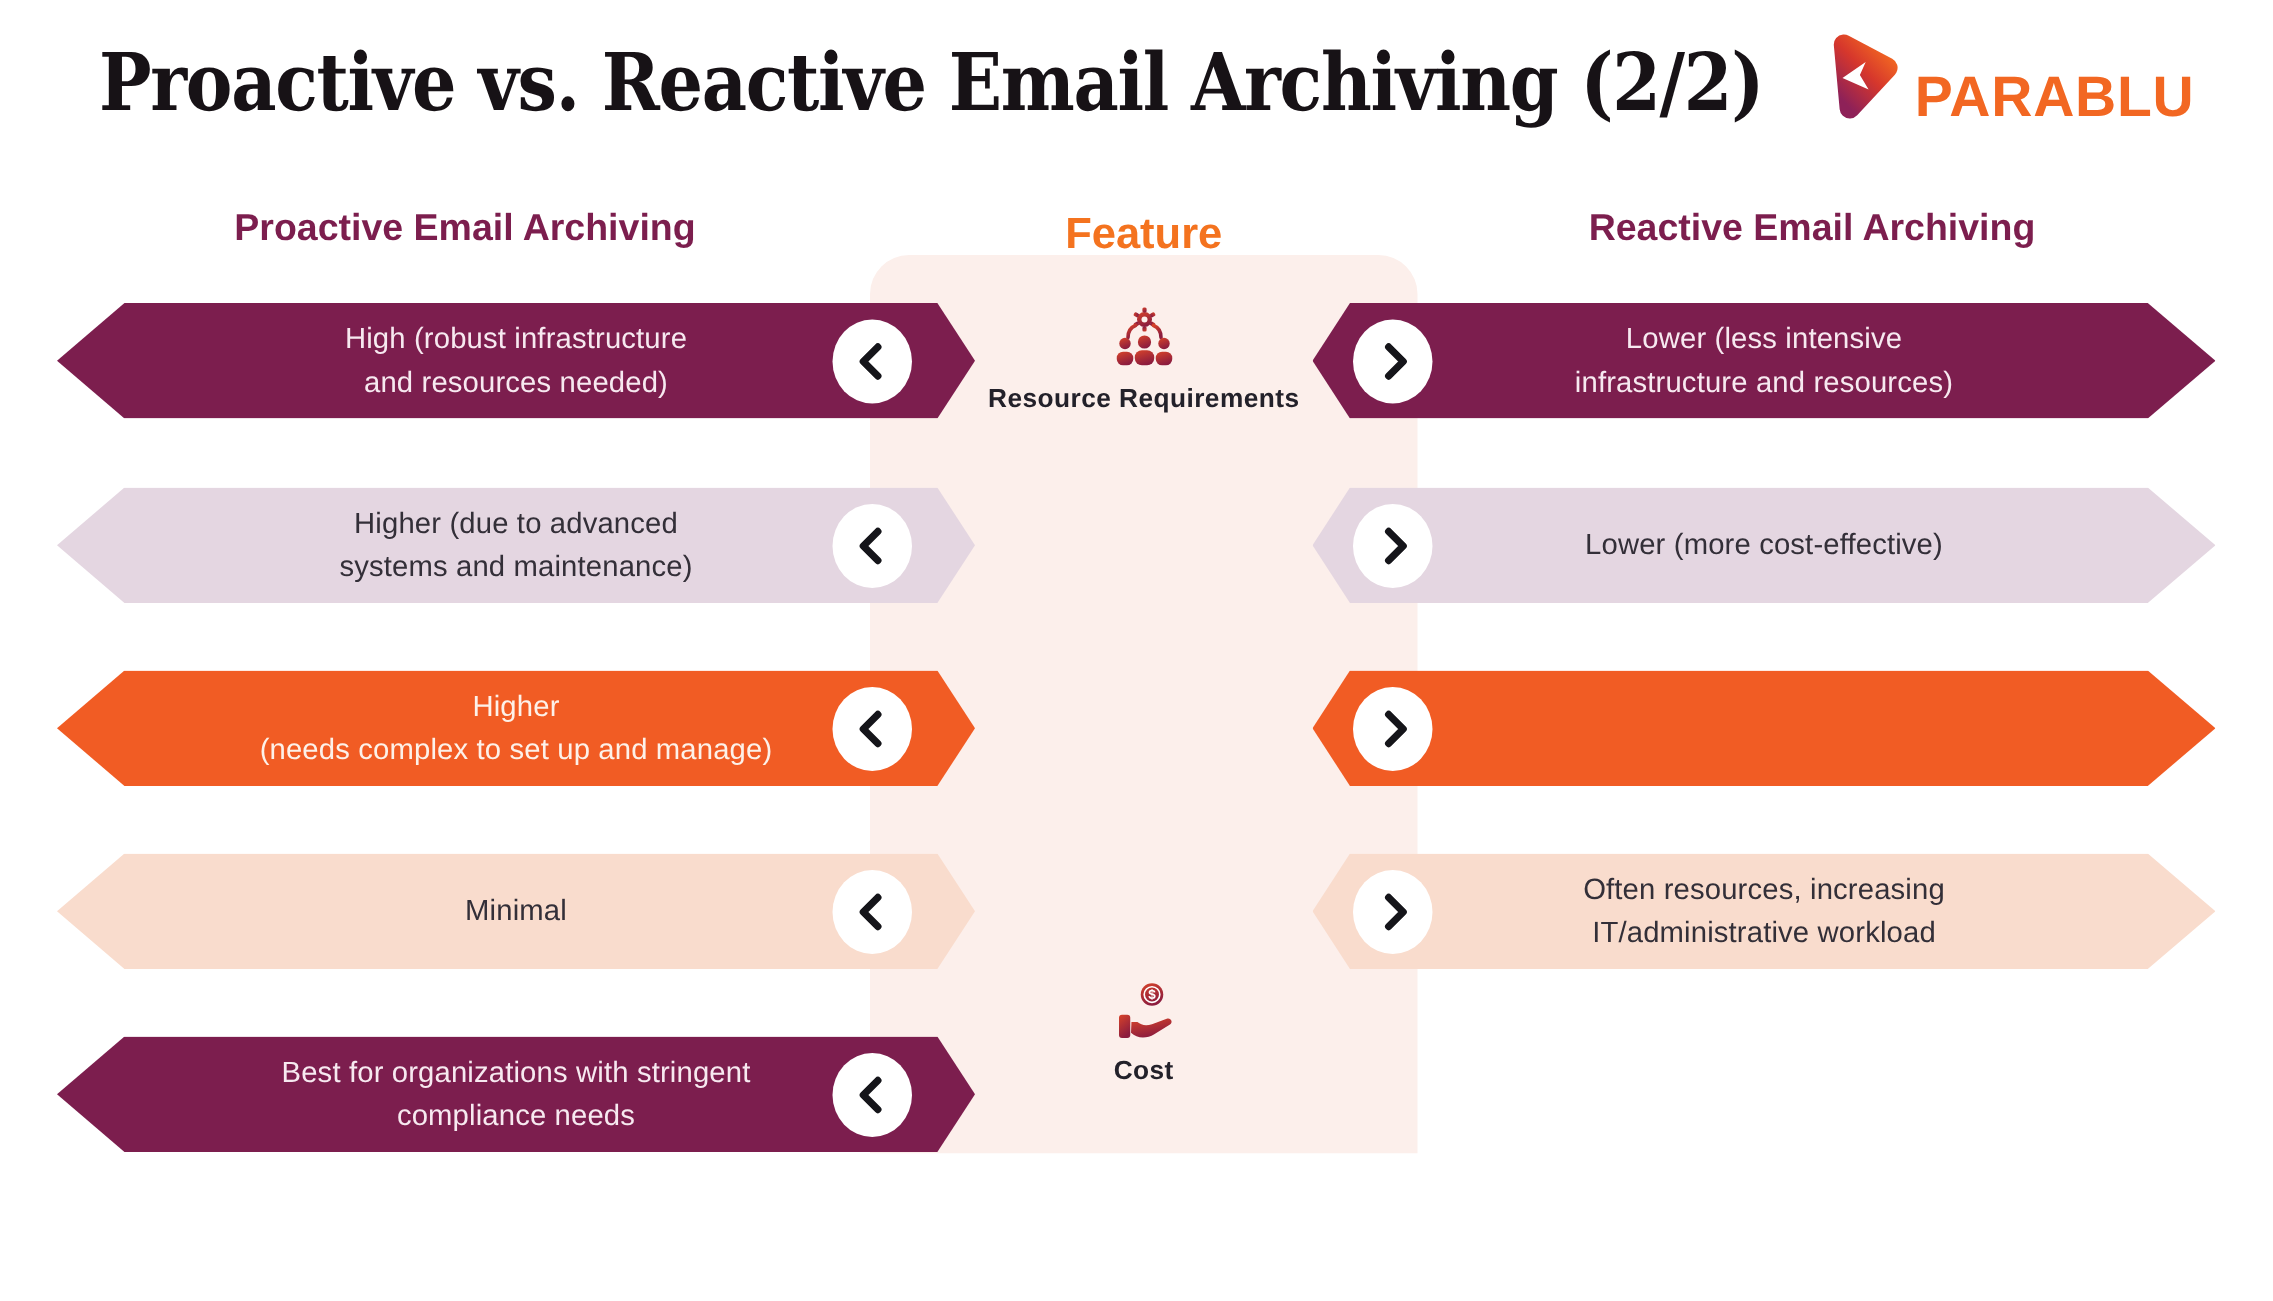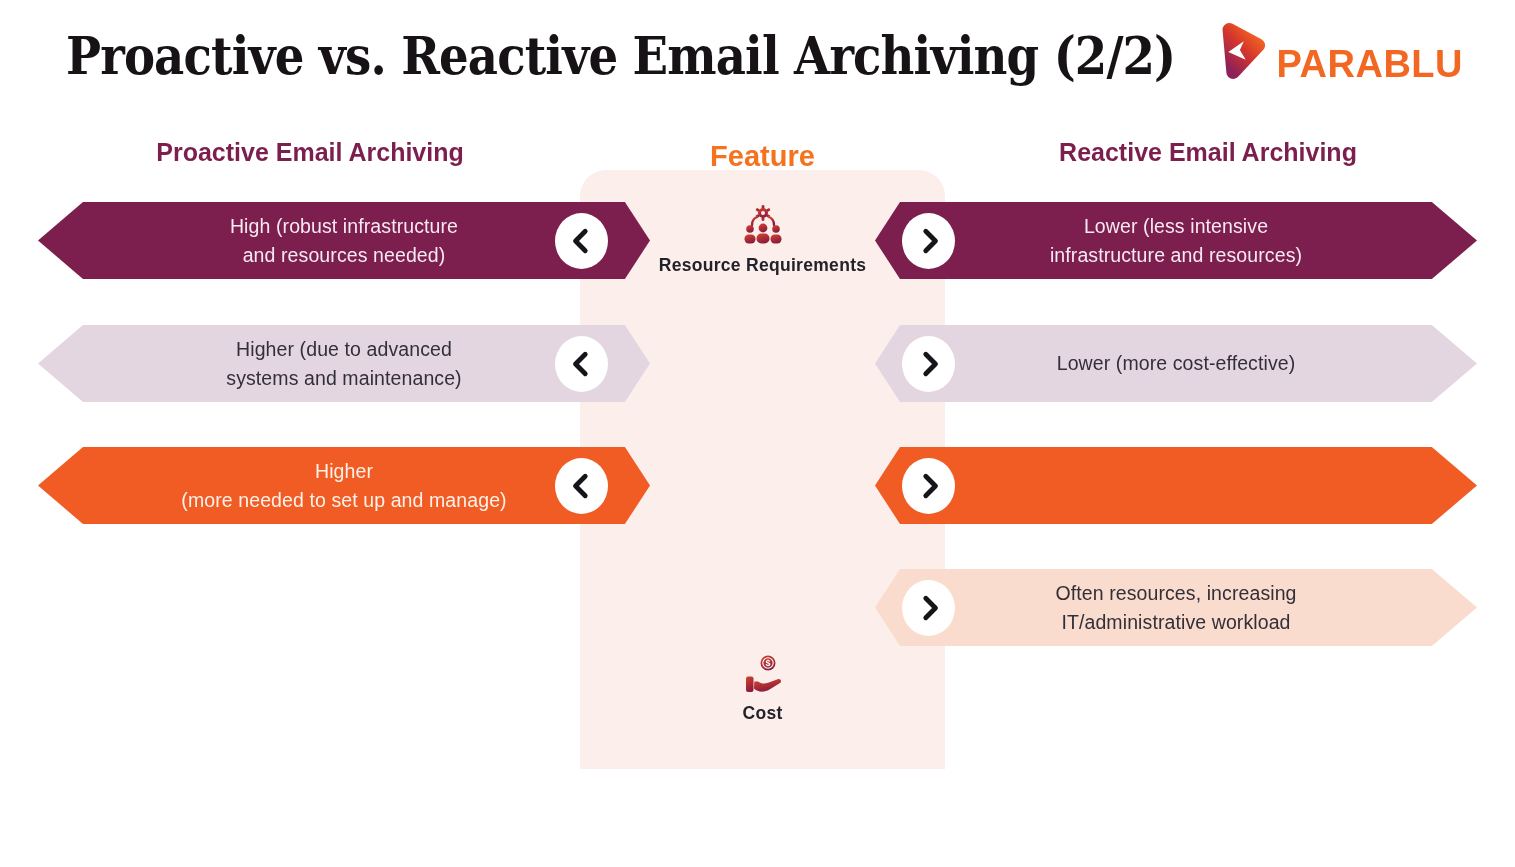--- a/index.html
+++ b/index.html
@@ -155,47 +155,64 @@
         <svg width="24" height="28" viewBox="0 0 22 26">
           <path d="M8 4 L17 13 L8 22" stroke="#15151a" stroke-width="4.5" fill="none" stroke-linecap="round" stroke-linejoin="round"></path>
         </svg>
       </span>
     </div>
   </div>
 
   <div class="row" style="top:447px">
     <div class="banner banner-left t-orange">
       <span class="banner-text">Higher
-(more needed to set up and manage)</span>
+(needs complex to set up and manage)</span>
       <span class="chev chev-l">
         <svg width="24" height="28" viewBox="0 0 22 26">
           <path d="M14 4 L5 13 L14 22" stroke="#15151a" stroke-width="4.5" fill="none" stroke-linecap="round" stroke-linejoin="round"></path>
         </svg>
       </span>
     </div>
 
     <div class="banner banner-right t-orange">
       <span class="chev chev-r">
         <svg width="24" height="28" viewBox="0 0 22 26">
           <path d="M8 4 L17 13 L8 22" stroke="#15151a" stroke-width="4.5" fill="none" stroke-linecap="round" stroke-linejoin="round"></path>
         </svg>
       </span>
     </div>
   </div>
 
   <div class="row" style="top:569px">
+    <div class="banner banner-left t-peach">
+      <span class="banner-text">Minimal</span>
+      <span class="chev chev-l">
+        <svg width="24" height="28" viewBox="0 0 22 26">
+          <path d="M14 4 L5 13 L14 22" stroke="#15151a" stroke-width="4.5" fill="none" stroke-linecap="round" stroke-linejoin="round"></path>
+        </svg>
+      </span>
+    </div>
 
     <div class="banner banner-right t-peach">
       <span class="banner-text">Often resources, increasing
 IT/administrative workload</span>
       <span class="chev chev-r">
         <svg width="24" height="28" viewBox="0 0 22 26">
           <path d="M8 4 L17 13 L8 22" stroke="#15151a" stroke-width="4.5" fill="none" stroke-linecap="round" stroke-linejoin="round"></path>
         </svg>
       </span>
     </div>
   </div>
 
   <div class="row" style="top:691px">
+    <div class="banner banner-left t-dark">
+      <span class="banner-text">Best for organizations with stringent
+compliance needs</span>
+      <span class="chev chev-l">
+        <svg width="24" height="28" viewBox="0 0 22 26">
+          <path d="M14 4 L5 13 L14 22" stroke="#15151a" stroke-width="4.5" fill="none" stroke-linecap="round" stroke-linejoin="round"></path>
+        </svg>
+      </span>
+    </div>
 
   </div>
 
 </div>
 
 </body></html>

